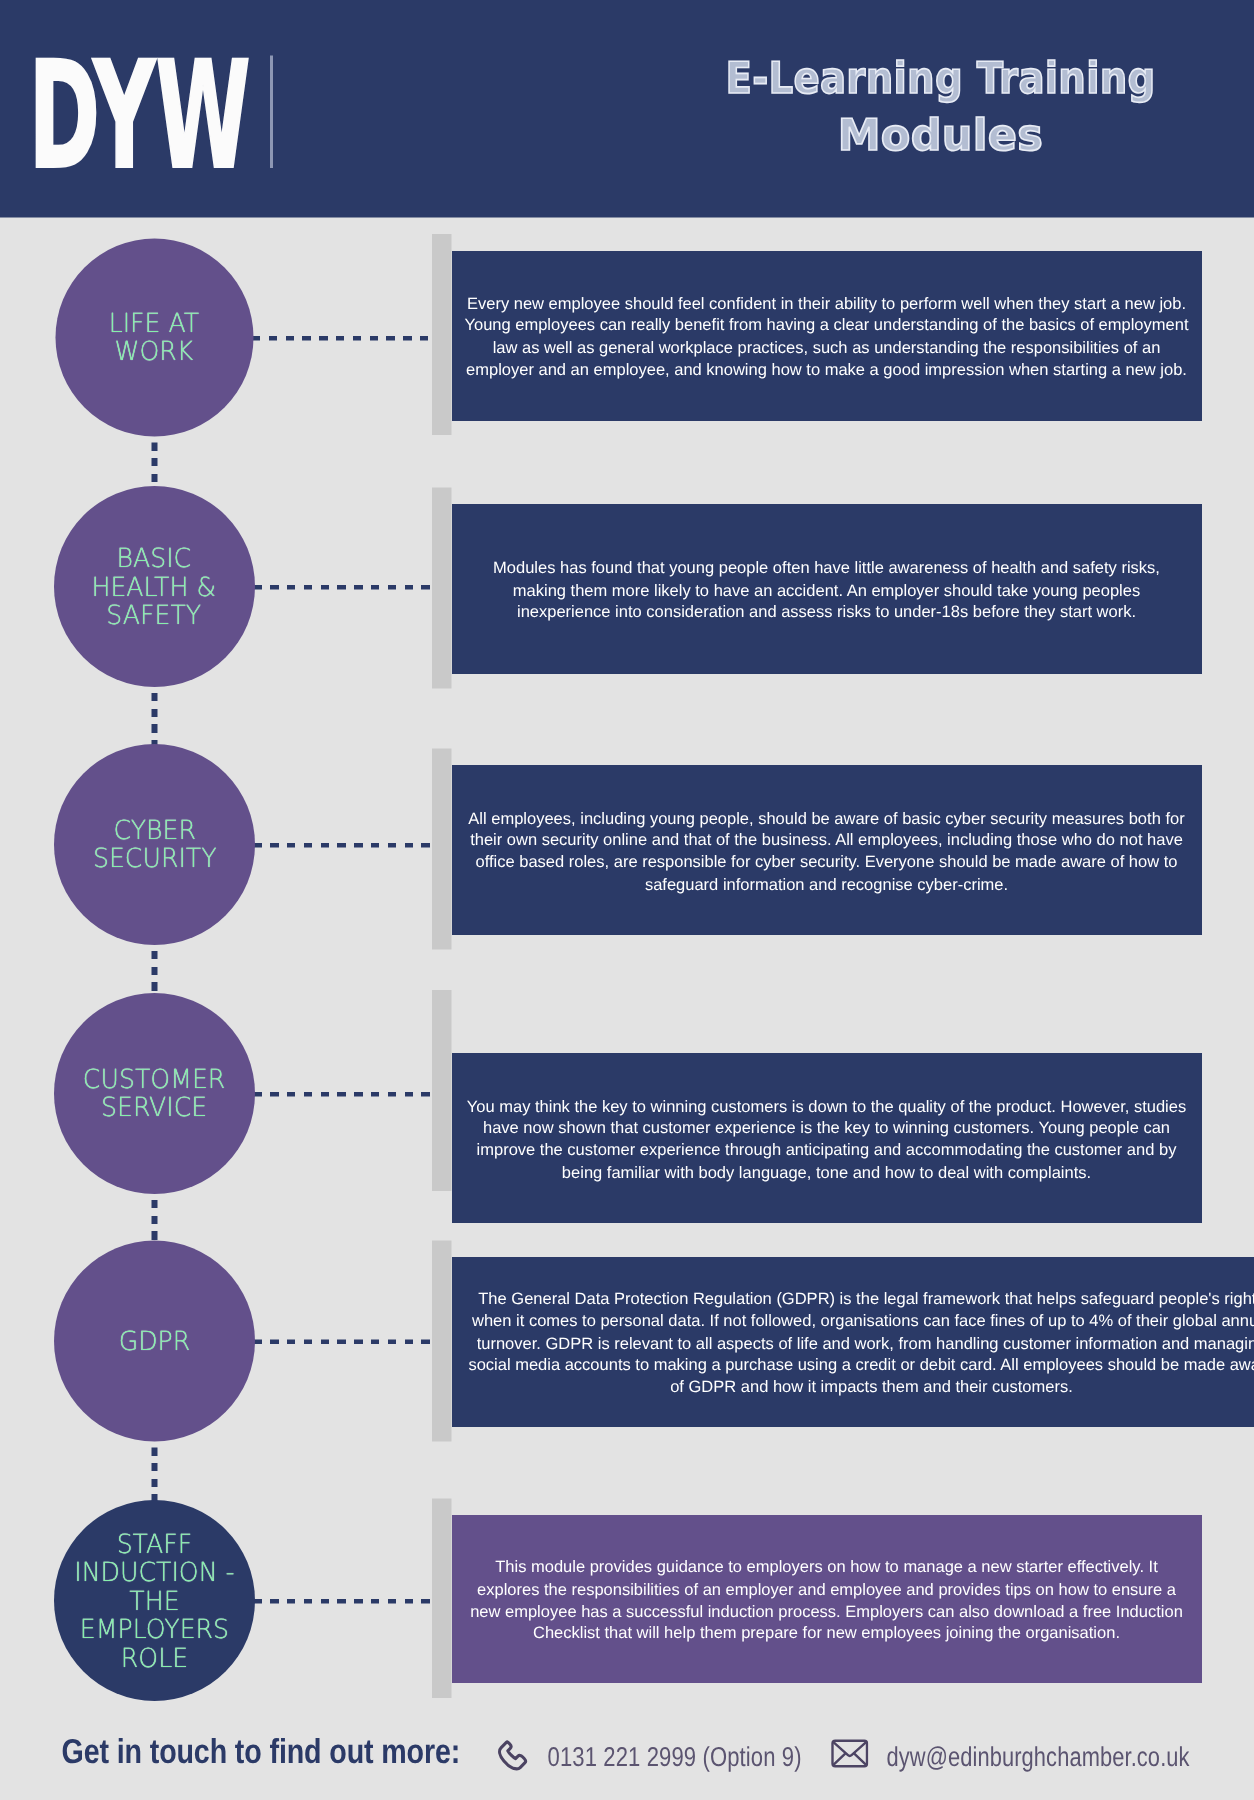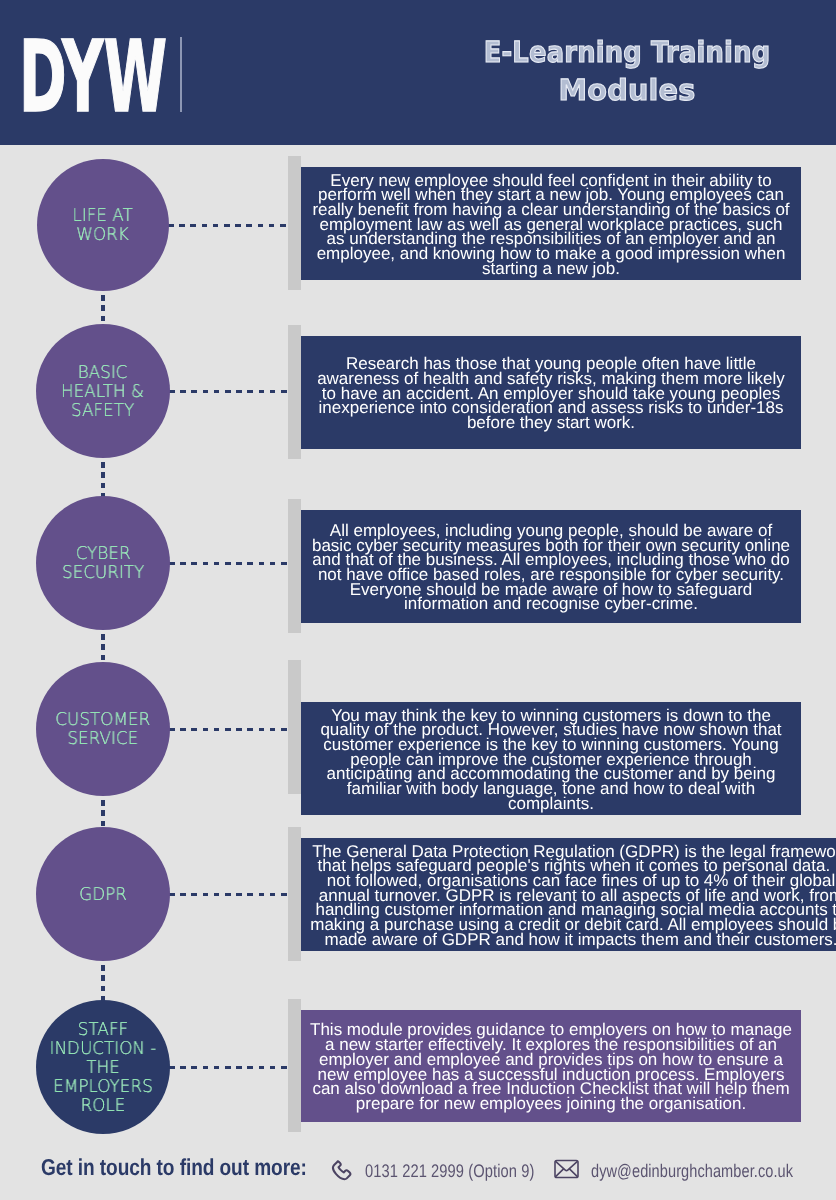--- a/index.html
+++ b/index.html
@@ -53,21 +53,21 @@
     display:flex;align-items:center;justify-content:center;text-align:center;
     color:#86efac;font-family:"DejaVu Sans",sans-serif;font-weight:300;
     font-size:17.6px;line-height:19px;letter-spacing:0px;
   }
   .circle > div{transform:scaleX(0.955);text-shadow:0 0 0.6px #e5e0ee;will-change:transform;padding-top:2px;}
   .vdash{position:absolute;width:4px;background:#2b3a67;}
   .hdash{position:absolute;height:3px;}
   .graybar{position:absolute;width:13px;background:#c9c9c9;}
   .txtbox{
     position:absolute;color:#ffffff;text-align:center;will-change:transform;
-    font-family:"Liberation Sans",sans-serif;font-size:17px;line-height:14.7px;
+    font-family:"Liberation Sans",sans-serif;font-size:11px;line-height:14.7px;
     display:flex;align-items:center;justify-content:center;
     padding:8px 8.5px 5px;box-sizing:border-box;
   }
 
   
   .footer{position:absolute;left:0;top:0;width:836px;height:1200px;pointer-events:none;}
   .footer > *{pointer-events:auto;}
   .cta{
     position:absolute;left:41px;top:1154px;color:#2b3a67;
     font-family:"Liberation Sans",sans-serif;font-weight:bold;font-size:23px;
@@ -119,21 +119,21 @@
         <div class="hdash" data-name="dashed-connector-horizontal" style="left: 169px; top: 390.2px; width: 119px; background-image: repeating-linear-gradient(to right, rgb(43, 58, 103) 0px, rgb(43, 58, 103) 5.6px, rgba(0, 0, 0, 0) 5.6px, rgba(0, 0, 0, 0) 11.2px);"></div>
         <div class="vdash" data-name="dashed-connector-vertical" style="left: 101px; top: 462.2px; height: 36.3px; background: repeating-linear-gradient(rgb(43, 58, 103) 0px, rgb(43, 58, 103) 5.6px, rgba(0, 0, 0, 0) 5.6px, rgba(0, 0, 0, 0) 10.4px);"></div>
         <div class="circle" data-name="module-circle-2" style="left: 36px; top: 324px; height: 134px; width: 134px; background: rgb(99, 80, 139);">
           <div data-name="module-circle-label">
             <div data-name="module-circle-label-line">BASIC</div>
             <div data-name="module-circle-label-line">HEALTH &amp;</div>
             <div data-name="module-circle-label-line">SAFETY</div>
           </div>
         </div>
         <div class="txtbox" data-name="module-description-2" style="left: 301px; top: 336px; width: 500px; height: 113px; background: rgb(43, 58, 103);">
-          <div data-name="module-description-text">Research has those that young people often have little awareness of health and safety risks, making them more likely to have an accident. An employer should take young peoples inexperience into consideration and assess risks to under-18s before they start work.</div>
+          <div data-name="module-description-text">Modules has found that young people often have little awareness of health and safety risks, making them more likely to have an accident. An employer should take young peoples inexperience into consideration and assess risks to under-18s before they start work.</div>
         </div>
       </div>
       <div class="module" data-name="module-3">
         <div class="graybar" data-name="box-shadow-bar" style="left: 288px; top: 499px; height: 134px;"></div>
         <div class="hdash" data-name="dashed-connector-horizontal" style="left: 169px; top: 562.2px; width: 119px; background-image: repeating-linear-gradient(to right, rgb(43, 58, 103) 0px, rgb(43, 58, 103) 5.6px, rgba(0, 0, 0, 0) 5.6px, rgba(0, 0, 0, 0) 11.2px);"></div>
         <div class="vdash" data-name="dashed-connector-vertical" style="left: 101px; top: 634.2px; height: 30.3px; background: repeating-linear-gradient(rgb(43, 58, 103) 0px, rgb(43, 58, 103) 5.6px, rgba(0, 0, 0, 0) 5.6px, rgba(0, 0, 0, 0) 10.4px);"></div>
         <div class="circle" data-name="module-circle-3" style="left: 36px; top: 496px; height: 134px; width: 134px; background: rgb(99, 80, 139);">
           <div data-name="module-circle-label">
             <div data-name="module-circle-label-line">CYBER</div>
             <div data-name="module-circle-label-line">SECURITY</div>

